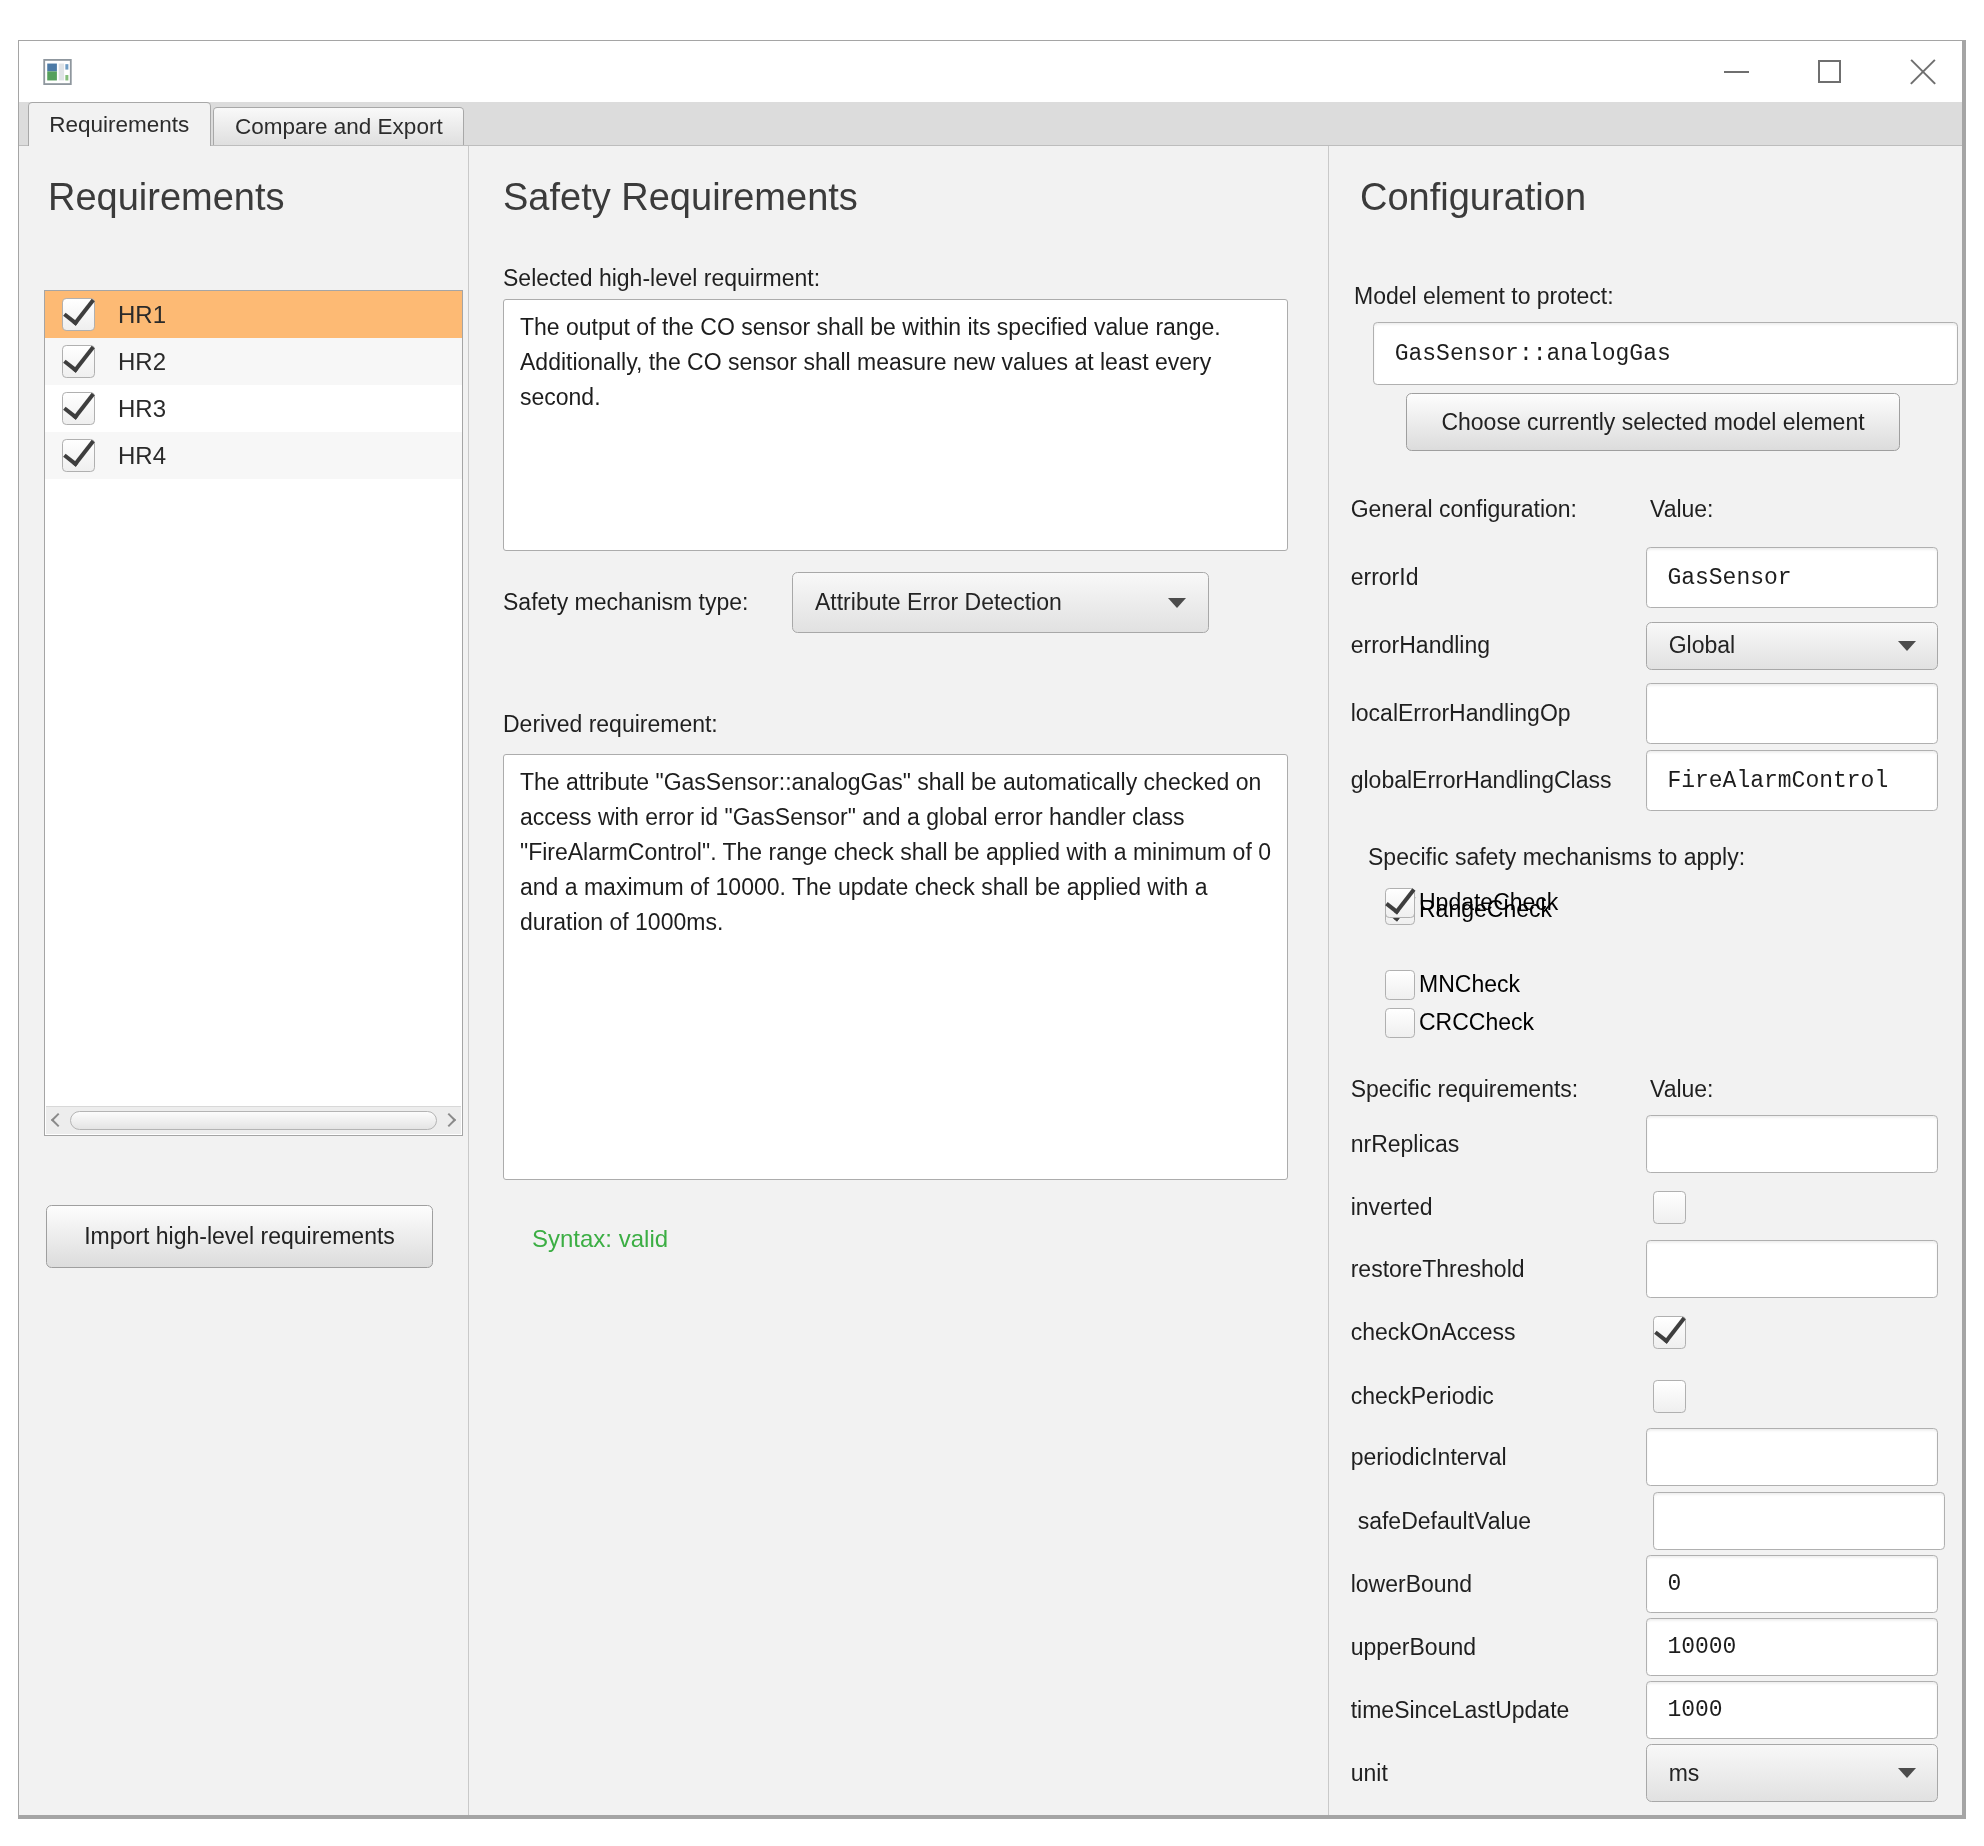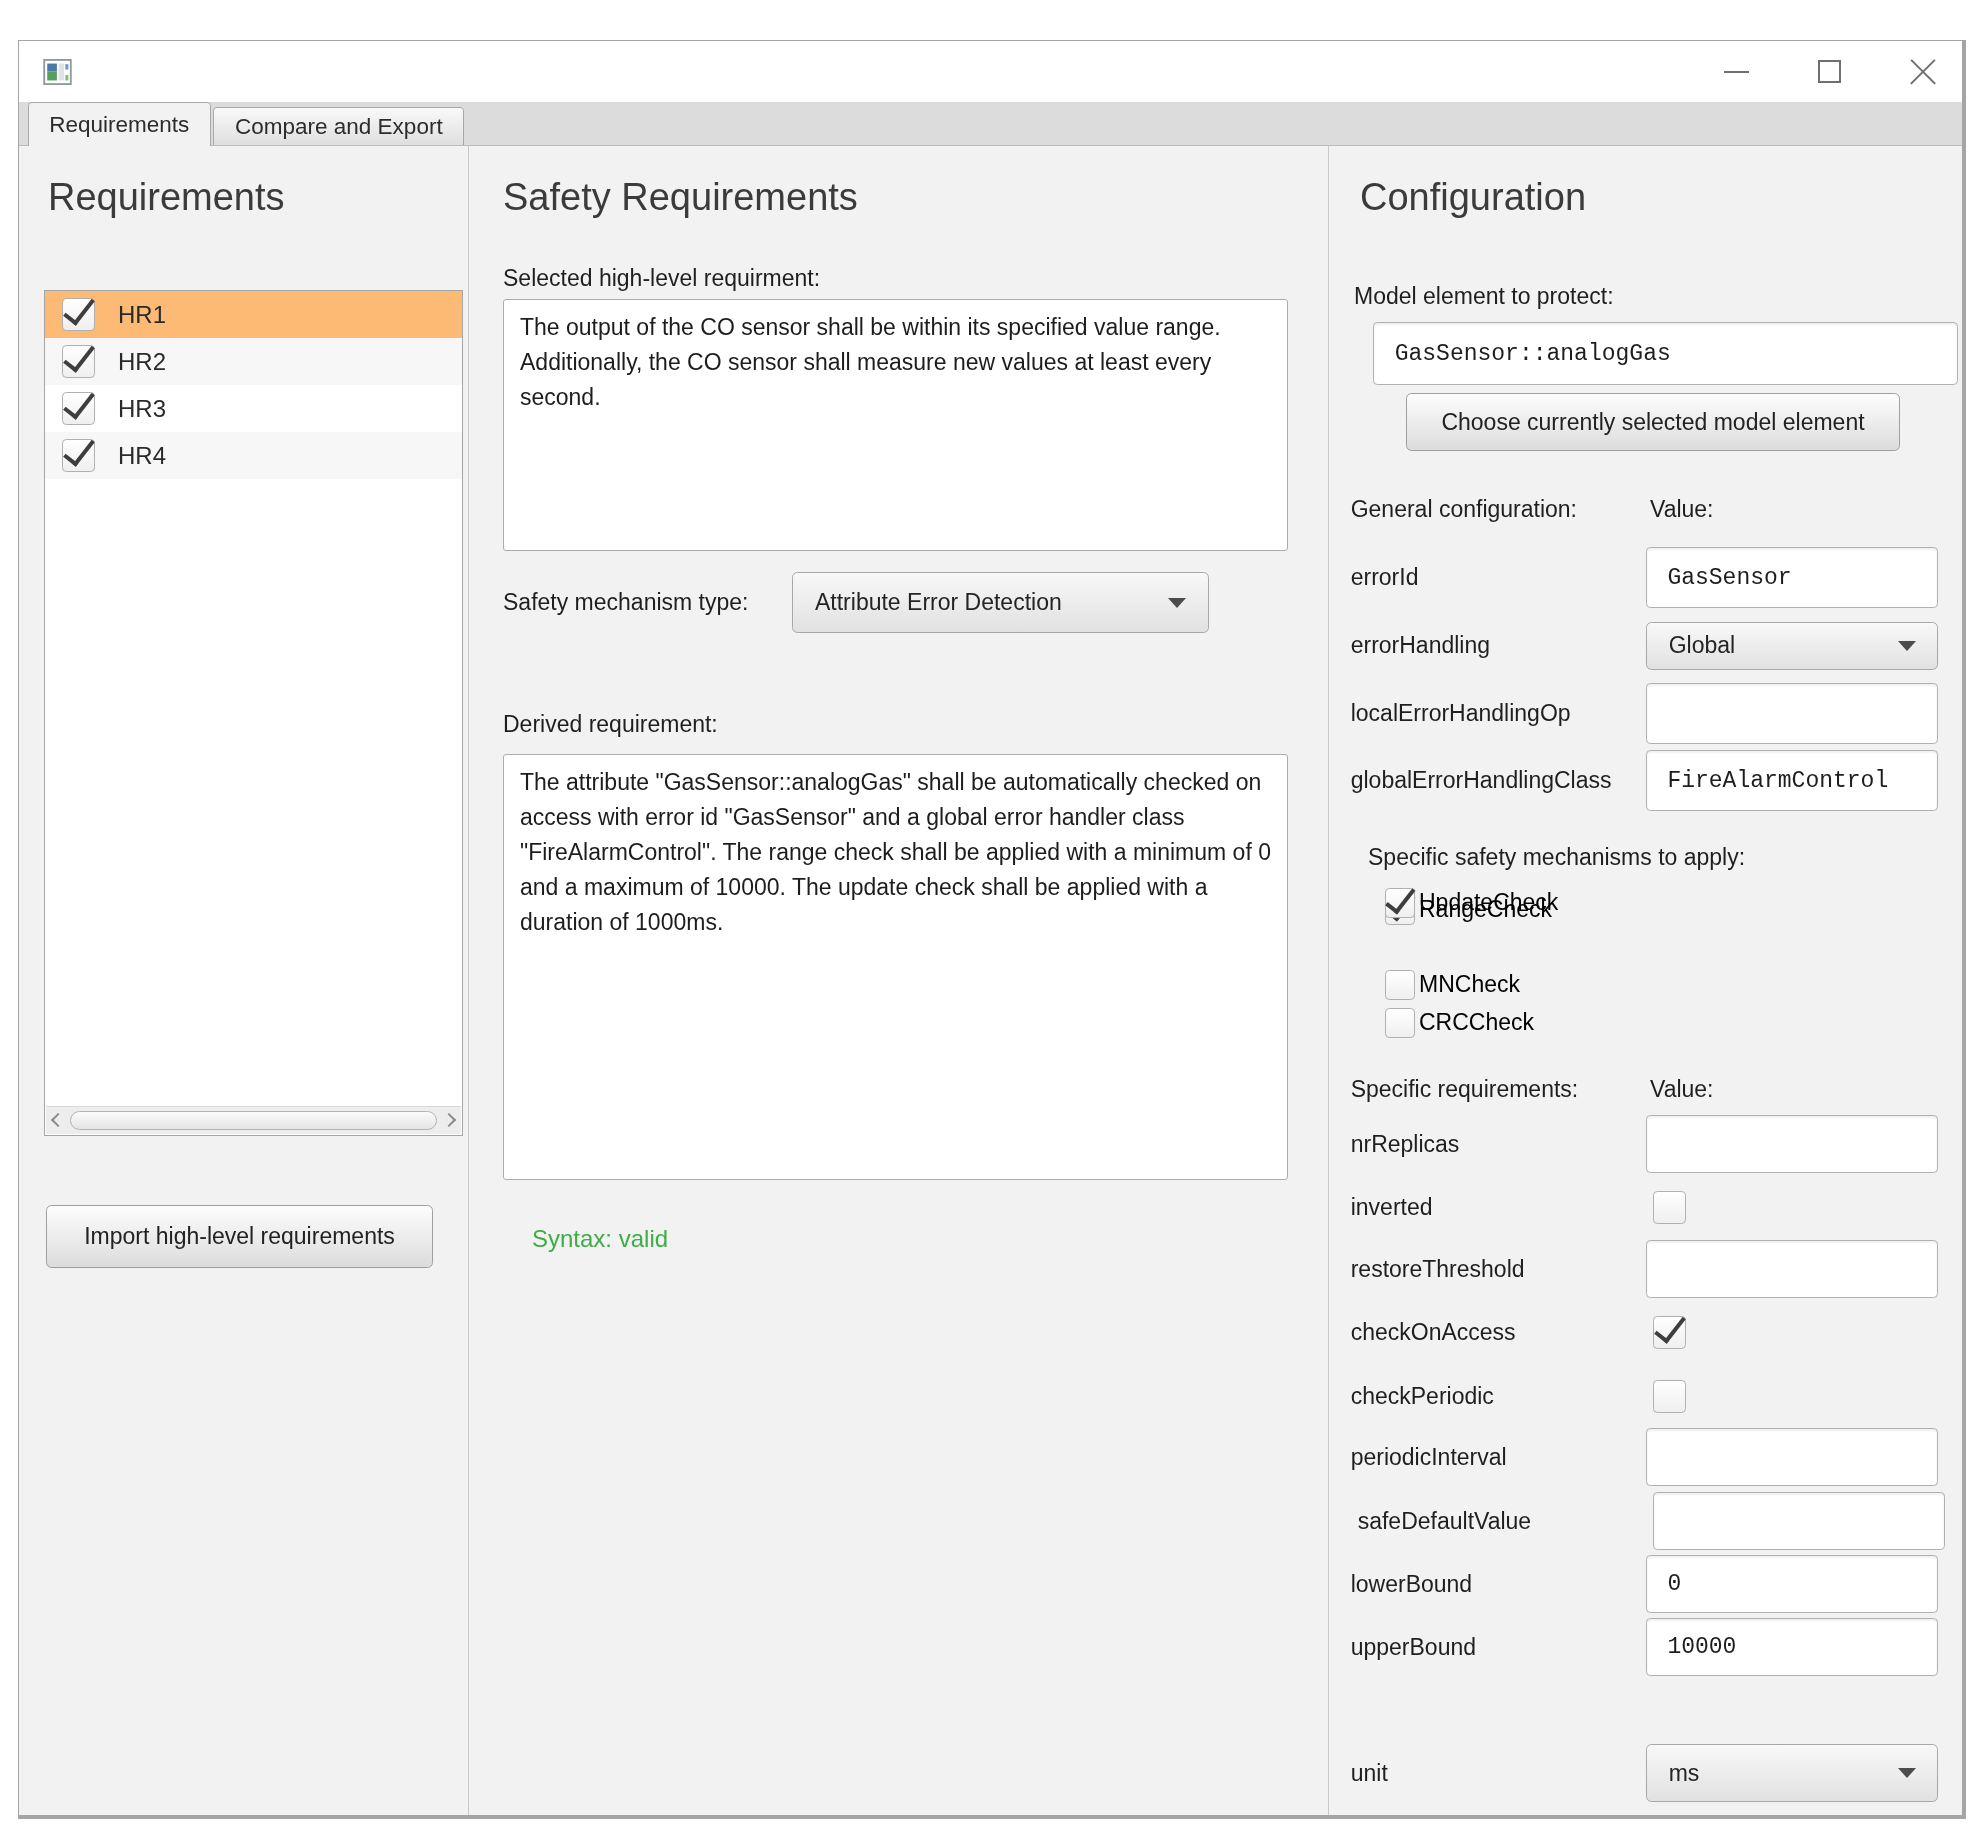--- a/index.html
+++ b/index.html
@@ -302,20 +302,24 @@
         <input class="tinput" value="" style="">
       </div>
       <div class="crow s8">
         <span class="clabel">lowerBound</span>
         <input class="tinput" value="0" style="">
       </div>
       <div class="crow s9">
         <span class="clabel">upperBound</span>
         <input class="tinput" value="10000" style="">
       </div>
+      <div class="crow s10">
+        <span class="clabel">timeSinceLastUpdate</span>
+        <input class="tinput" value="1000" style="">
+      </div>
       <div class="crow s11">
         <span class="clabel">unit</span>
         <div class="combo">
           <span>ms</span>
           <span class="tri"></span>
         </div>
       </div>
 
     </section>
   </div>

